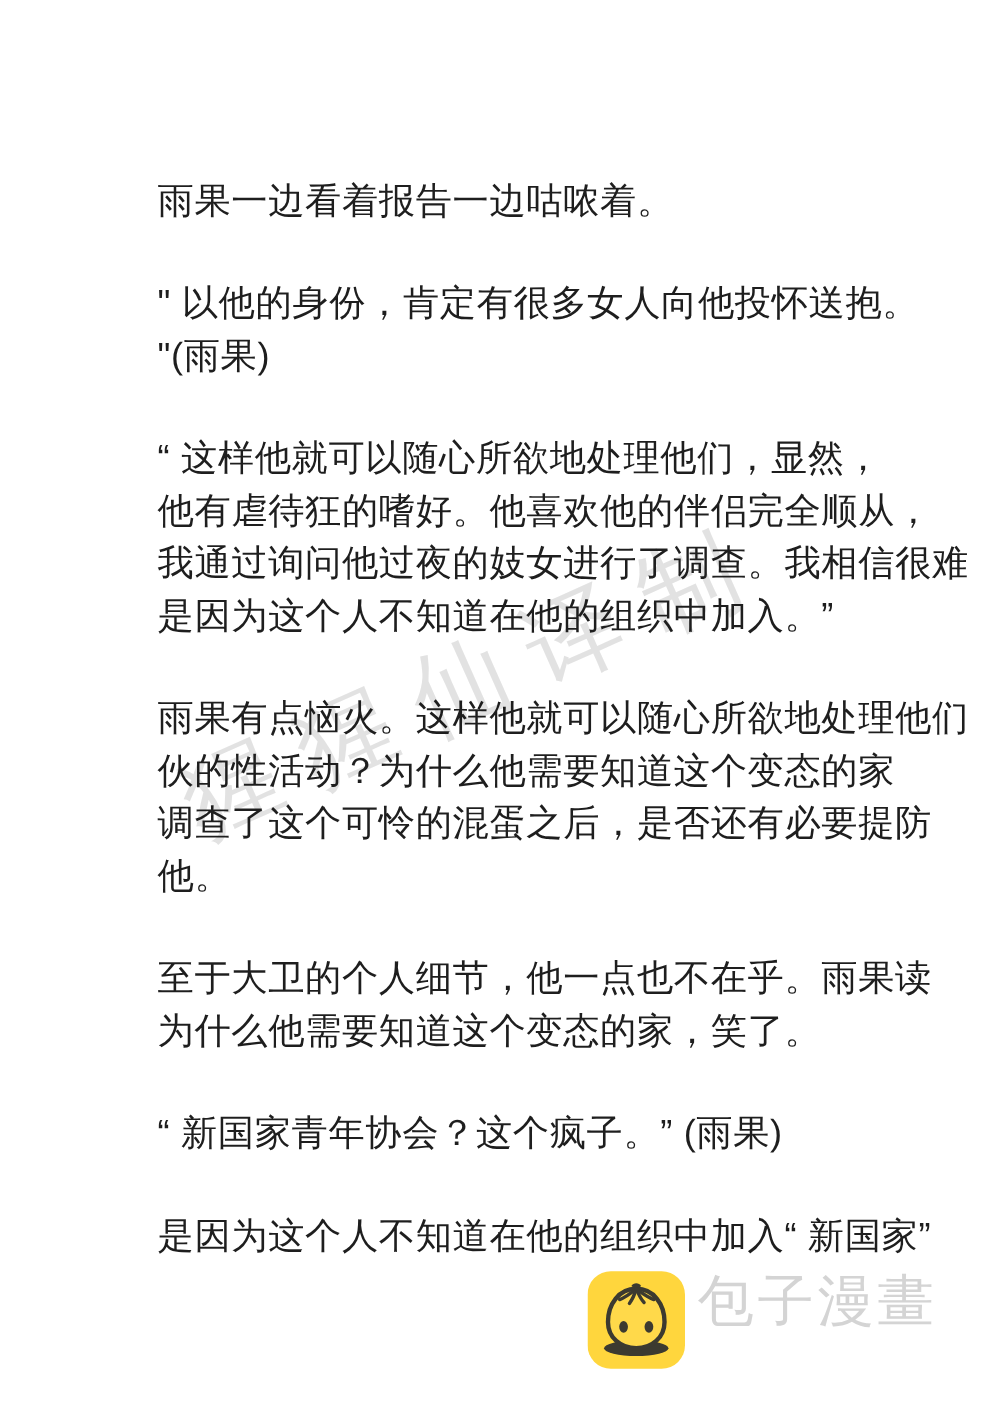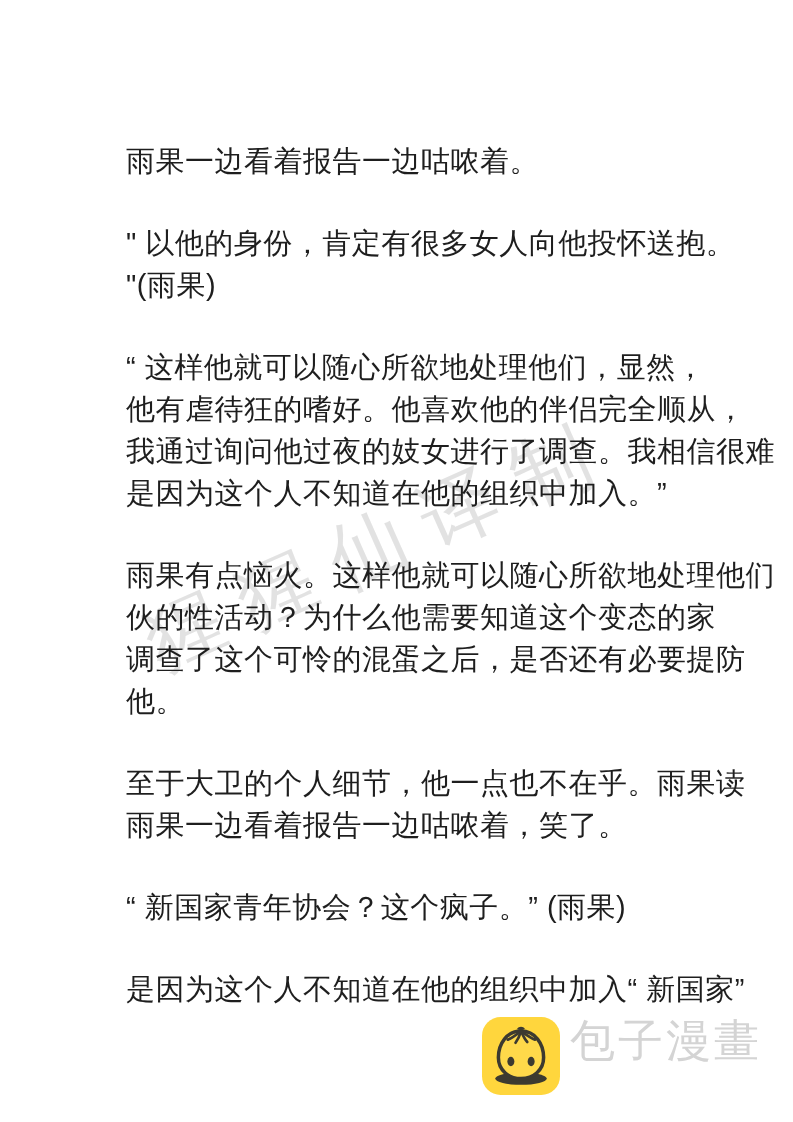--- a/index.html
+++ b/index.html
@@ -38,21 +38,21 @@
     font-size: 78px;
     letter-spacing: 22px;
     color: #9a9a9a;
     opacity: 0.28;
     white-space: nowrap;
     pointer-events: none;
   }
   .footer-logo {
     position: absolute;
     z-index: 3;
-    left: 482px;
+    left: 470px;
     top: 1016px;
     display: flex;
     align-items: flex-start;
     gap: 10px;
   }
   .logo-icon { width: 78px; height: 80px; display: block; }
   .logo-text { display: flex; flex-direction: column; padding-top: 2px; }
   .logo-name {
     font-size: 45px;
     line-height: 46px;
@@ -90,21 +90,21 @@
       <div class="line">是因为这个人不知道在他的组织中加入。”</div>
     </div>
     <div class="para">
       <div class="line">雨果有点恼火。这样他就可以随心所欲地处理他们</div>
       <div class="line">伙的性活动？为什么他需要知道这个变态的家</div>
       <div class="line">调查了这个可怜的混蛋之后，是否还有必要提防</div>
       <div class="line">他。</div>
     </div>
     <div class="para">
       <div class="line">至于大卫的个人细节，他一点也不在乎。雨果读</div>
-      <div class="line">雨果一边看着报告一边咕哝着，笑了。</div>
+      <div class="line">为什么他需要知道这个变态的家，笑了。</div>
     </div>
     <div class="para">
       <div class="line">“ 新国家青年协会？这个疯子。” (雨果)</div>
     </div>
     <div class="para">
       <div class="line">是因为这个人不知道在他的组织中加入“ 新国家”</div>
     </div>
   </div>
 
   <div class="footer-logo">

